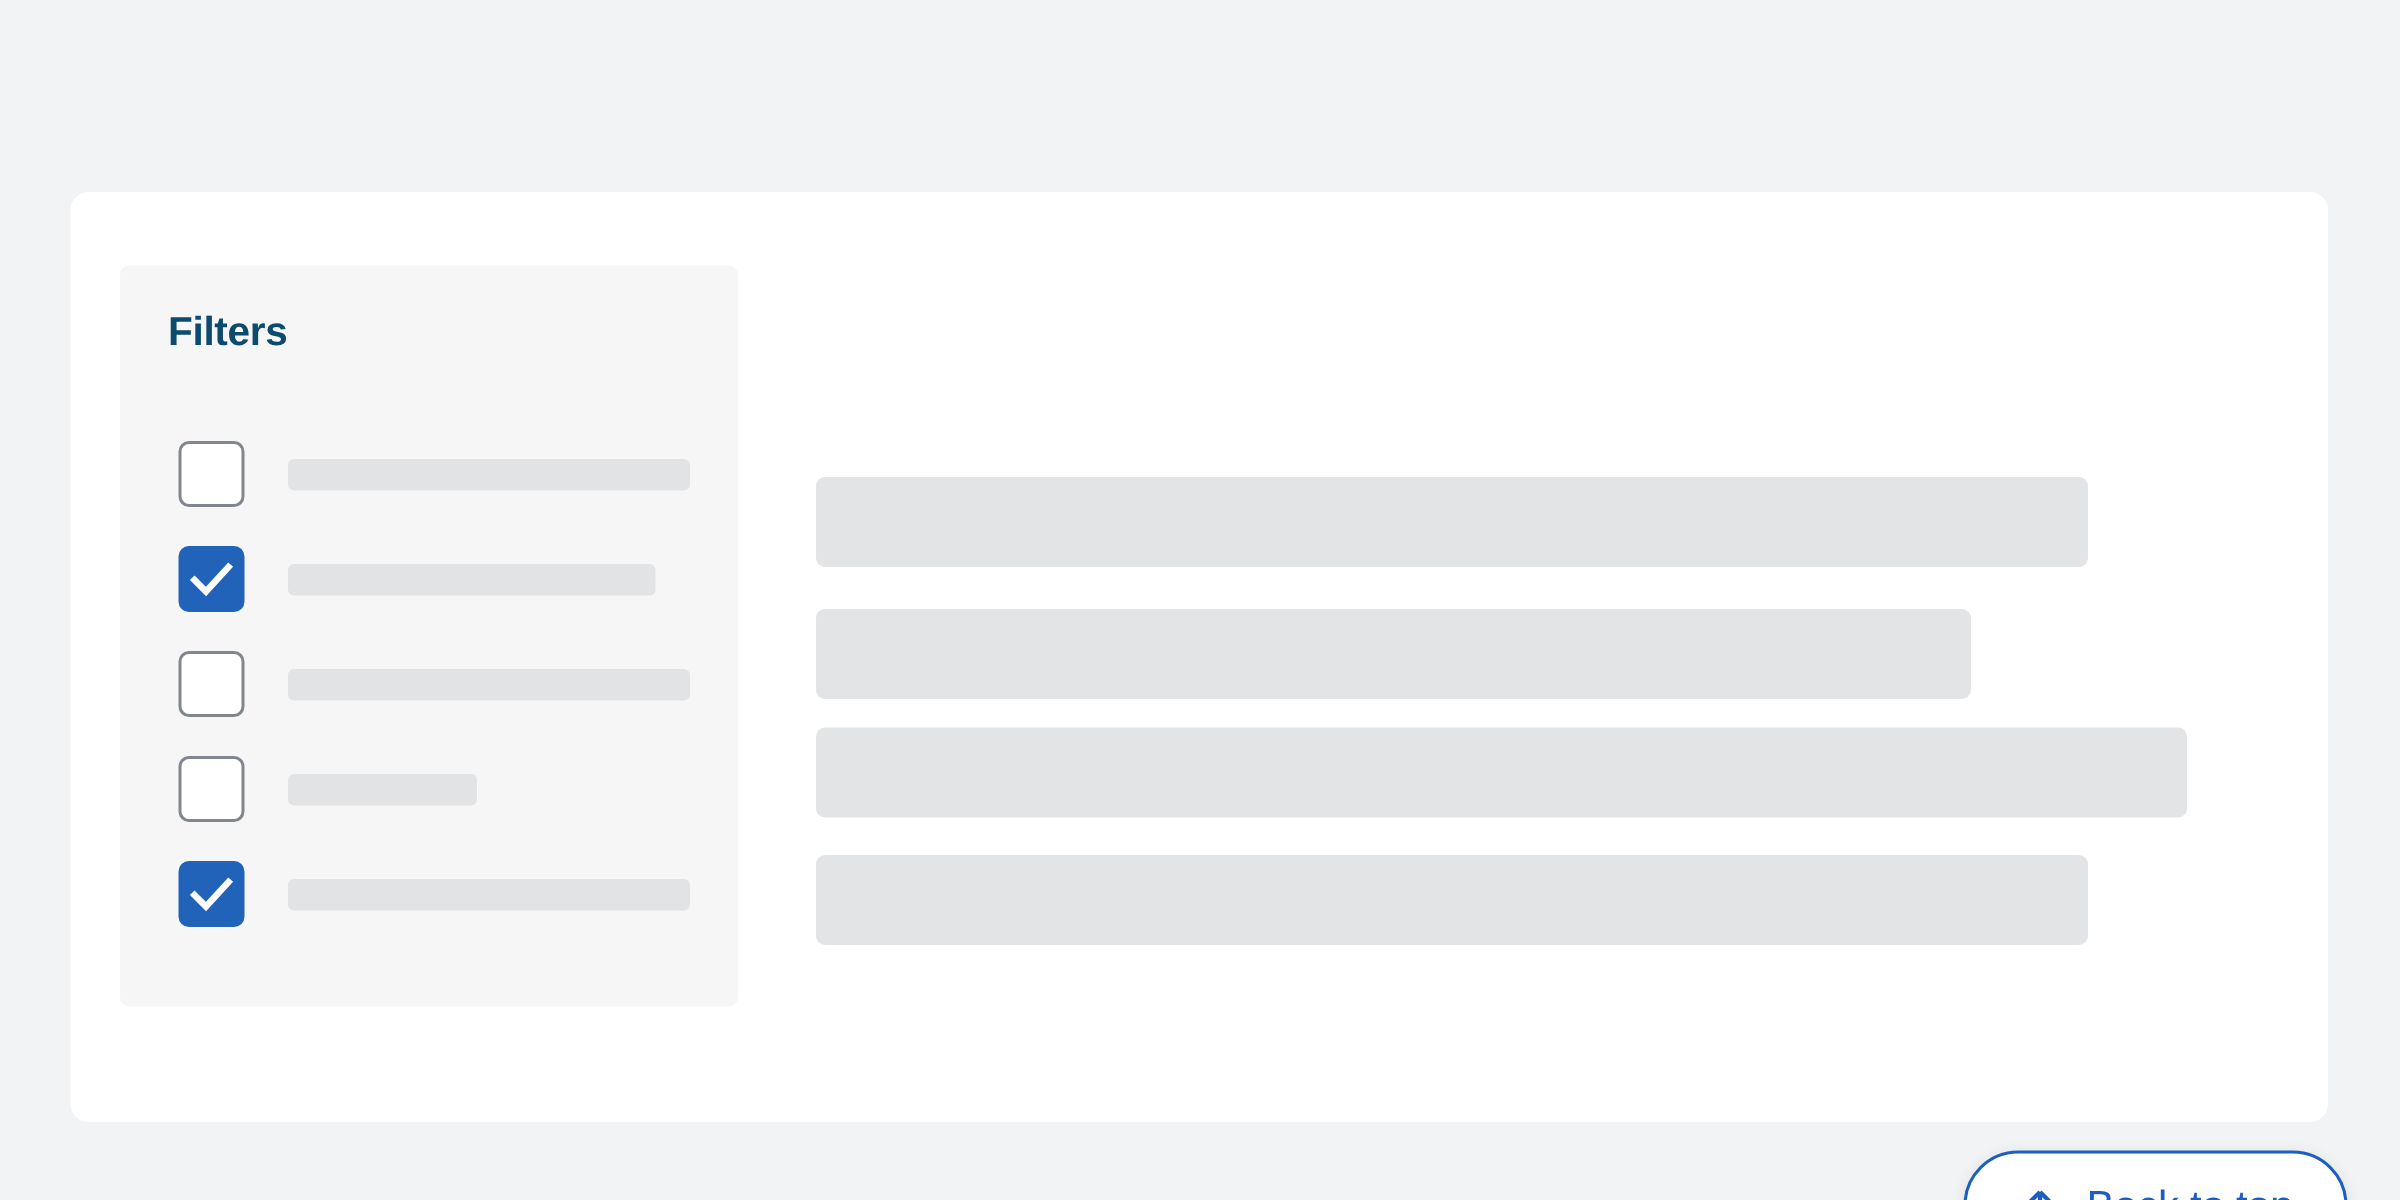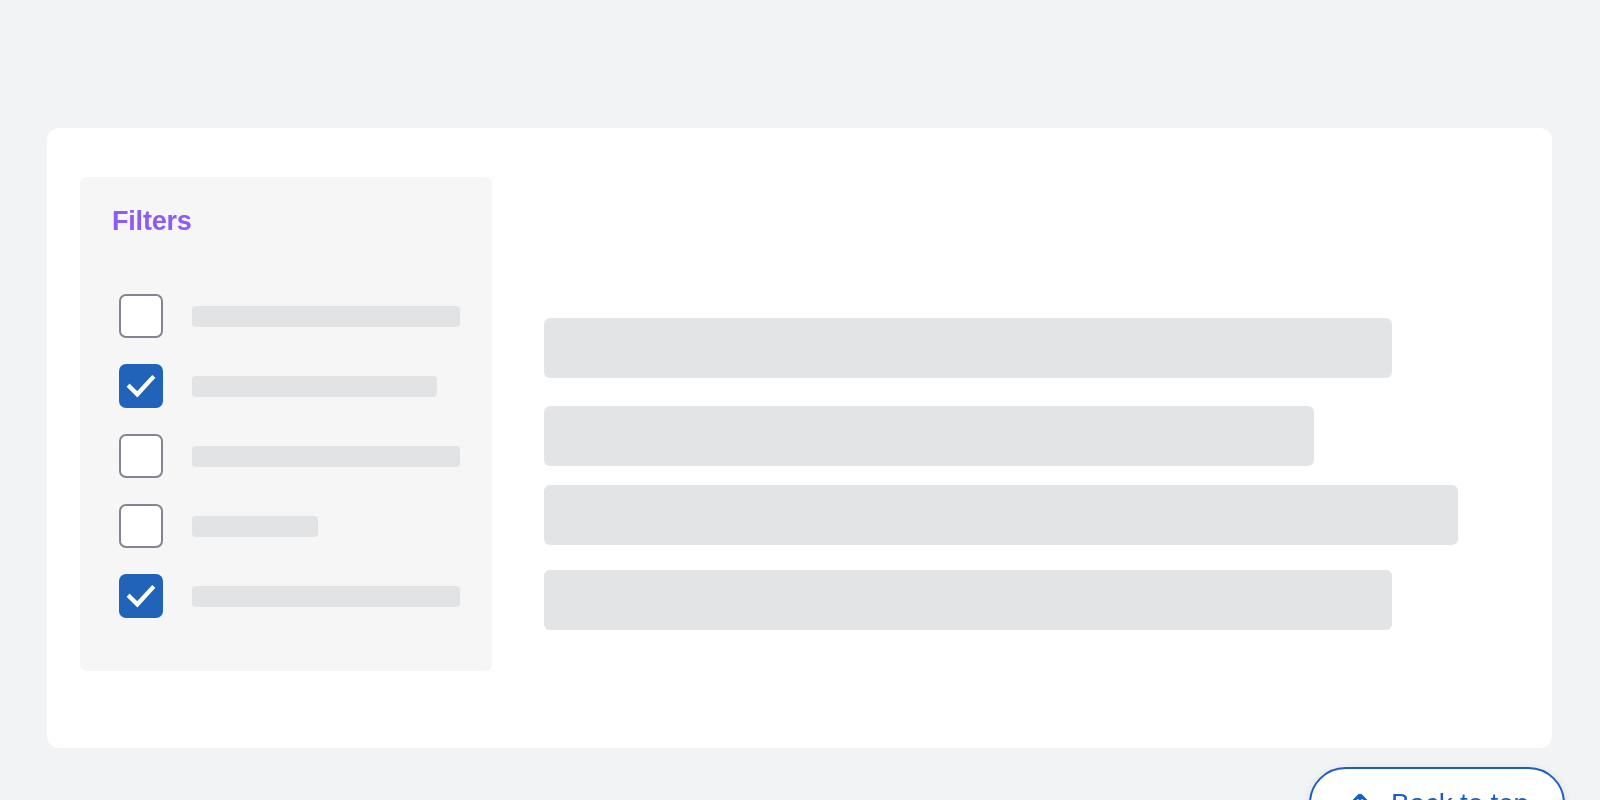--- a/index.html
+++ b/index.html
@@ -41,21 +41,21 @@
     height: 494px;
     background: #f6f6f7;
     border-radius: 6px;
   }
   .sidebar-title {
     position: absolute;
     left: 32px;
     top: 28px;
     font-size: 27px;
     font-weight: bold;
-    color: #8b5cf6;
+    color: #0c4a6e;
     letter-spacing: -0.2px;
     line-height: 32px;
   }
 
   .filter-list {
     position: absolute;
     left: 39px;
     top: 117px;
     width: 350px;
   }

